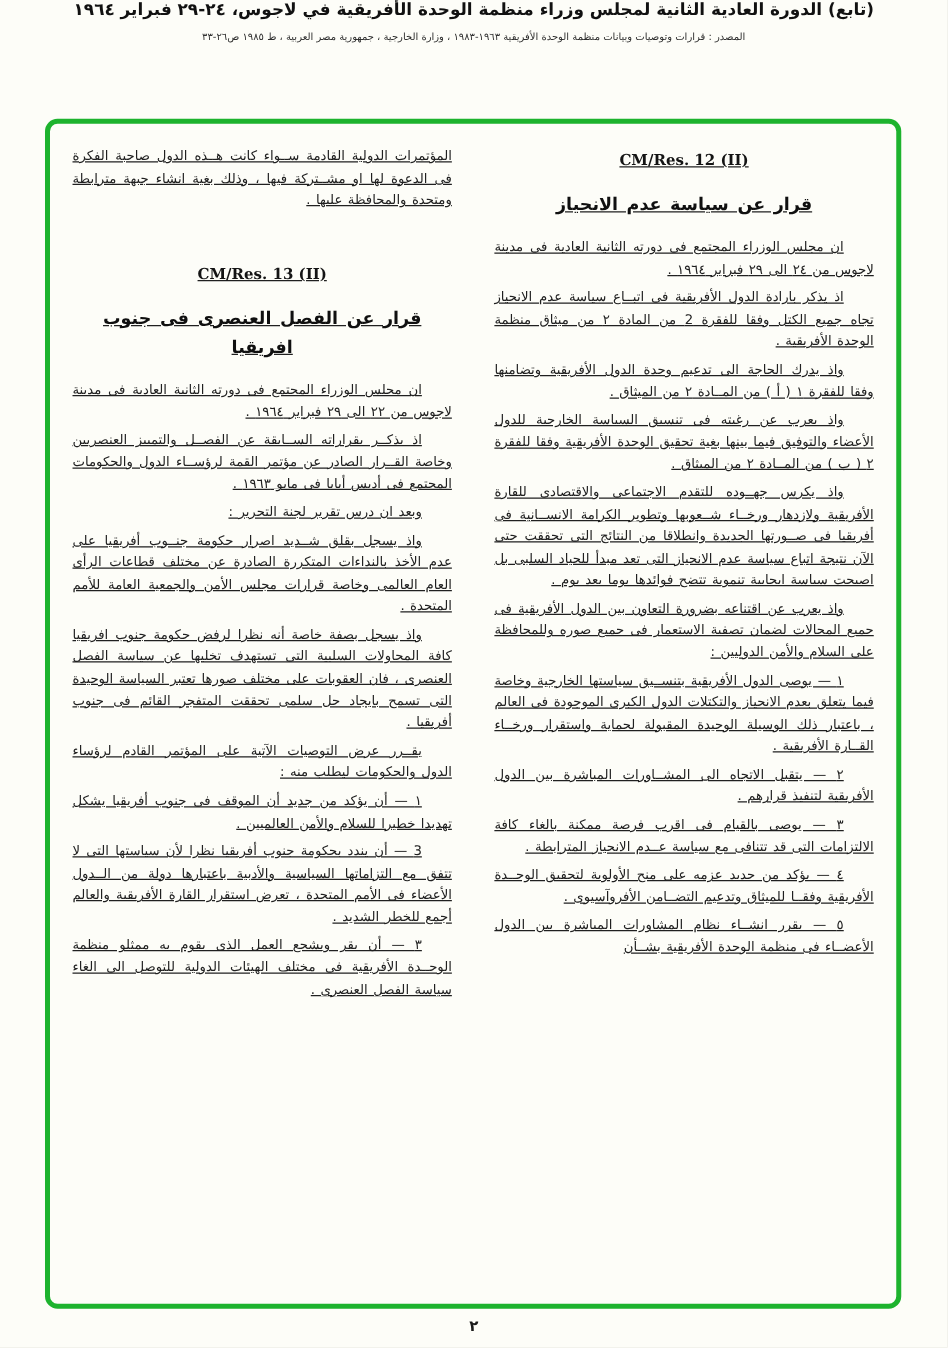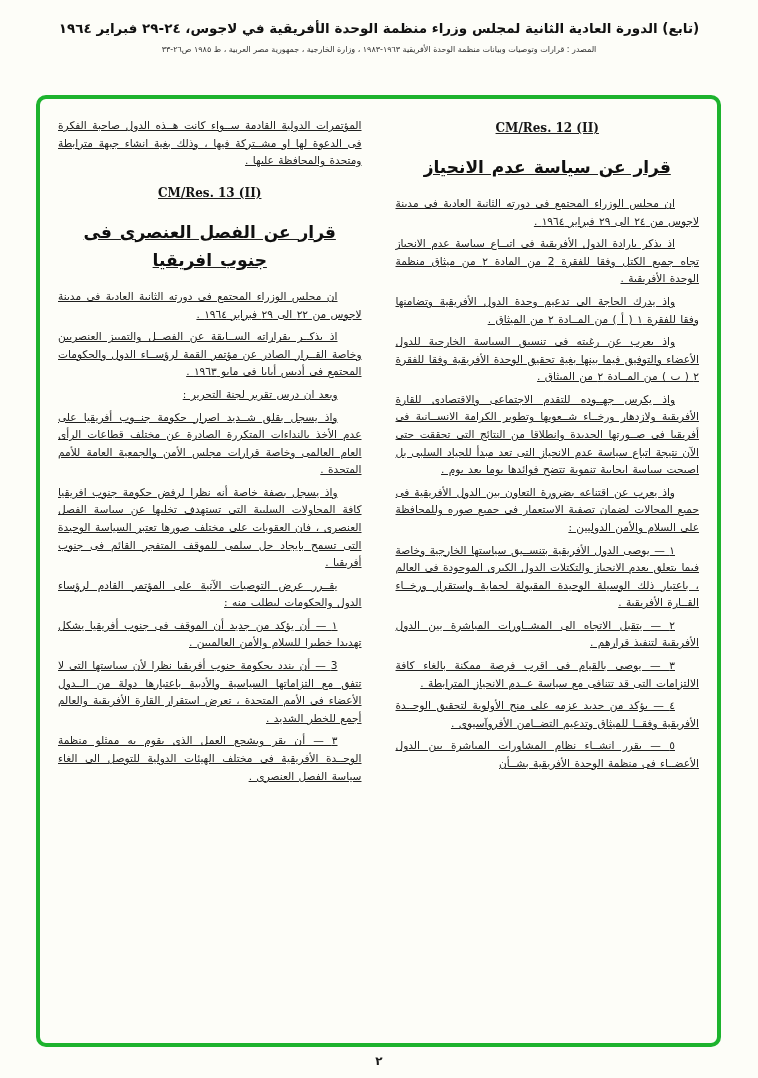--- a/index.html
+++ b/index.html
@@ -9,21 +9,21 @@
     font-family: "DejaVu Sans", sans-serif;
     color: #1d1d1d;
   }
   .page {
     position: relative;
     width: 758px; height: 1078px;
     background: #fdfdf8;
     direction: rtl;
     overflow: hidden;
   }
-  .page-header { text-align: center; padding-top: 20px; }
+  .page-header { text-align: center; }
   .header-title {
     font-weight: bold;
     font-size: 13.5px;
     letter-spacing: 0.2px;
     color: #111;
   }
   .source-line {
     font-size: 8px;
     margin-top: 9px;
     color: #2e2e2e;
@@ -59,25 +59,25 @@
   .column p.no-indent { text-indent: 0; }
   .res-id {
     direction: ltr;
     text-align: center;
     font-family: "DejaVu Serif", serif;
     font-weight: bold;
     font-size: 12px;
     color: #141414;
     margin: 2px 0 14px 0;
   }
-  .res-id.spaced-top { margin-top: 14px; }
+  .res-id.spaced-top { margin-top: 40px; }
   .res-title {
     text-align: center;
     font-weight: bold;
-    font-size: 17px;
+    font-size: 14px;
     margin: 4px 0 14px 0;
     color: #101010;
     word-spacing: 2px;
   }
   .page-number {
     position: absolute;
     bottom: 10px; left: 0; right: 0;
     text-align: center;
     font-size: 12px;
     font-weight: bold;
@@ -114,21 +114,21 @@
       </section>
 
       <section class="column">
         <p class="no-indent">المؤتمرات الدولية القادمة ســواء كانت هــذه الدول صاحبة الفكرة فى الدعوة لها او مشــتركة فيها ، وذلك بغية انشاء جبهة مترابطة ومتحدة والمحافظة عليها .</p>
         <div class="res-id spaced-top">CM/Res. 13 (II)</div>
         <h2 class="res-title">قرار عن الفصل العنصرى فى جنوب افريقيا</h2>
         <p>ان مجلس الوزراء المجتمع فى دورته الثانية العادية فى مدينة لاجوس من ٢٢ الى ٢٩ فبراير ١٩٦٤ .</p>
         <p>اذ يذكــر بقراراته الســابقة عن الفصــل والتمييز العنصريين وخاصة القــرار الصادر عن مؤتمر القمة لرؤســاء الدول والحكومات المجتمع فى أديس أبابا فى مايو ١٩٦٣ .</p>
         <p>وبعد ان درس تقرير لجنة التحرير :</p>
         <p>واذ يسجل بقلق شــديد اصرار حكومة جنــوب أفريقيا على عدم الأخذ بالنداءات المتكررة الصادرة عن مختلف قطاعات الرأى العام العالمى وخاصة قرارات مجلس الأمن والجمعية العامة للأمم المتحدة .</p>
-        <p>واذ يسجل بصفة خاصة أنه نظرا لرفض حكومة جنوب افريقيا كافة المحاولات السلبية التى تستهدف تخليها عن سياسة الفصل العنصرى ، فان العقوبات على مختلف صورها تعتبر السياسة الوحيدة التى تسمح بايجاد حل سلمى للموقف المتفجر القائم فى جنوب أفريقيا .</p>
+        <p>واذ يسجل بصفة خاصة أنه نظرا لرفض حكومة جنوب افريقيا كافة المحاولات السلبية التى تستهدف تخليها عن سياسة الفصل العنصرى ، فان العقوبات على مختلف صورها تعتبر السياسة الوحيدة التى تسمح بايجاد حل سلمى تحققت المتفجر القائم فى جنوب أفريقيا .</p>
         <p>يقــرر عرض التوصيات الآتية على المؤتمر القادم لرؤساء الدول والحكومات ليطلب منه :</p>
         <p>١ — أن يؤكد من جديد أن الموقف فى جنوب أفريقيا يشكل تهديدا خطيرا للسلام والأمن العالميين .</p>
         <p>3 — أن يندد بحكومة جنوب أفريقيا نظرا لأن سياستها التى لا تتفق مع التزاماتها السياسية والأدبية باعتبارها دولة من الــدول الأعضاء فى الأمم المتحدة ، تعرض استقرار القارة الأفريقية والعالم أجمع للخطر الشديد .</p>
         <p>٣ — أن يقر ويشجع العمل الذى يقوم به ممثلو منظمة الوحــدة الأفريقية فى مختلف الهيئات الدولية للتوصل الى الغاء سياسة الفصل العنصرى .</p>
       </section>
 
     </div>
   </div>
 
   <footer>

